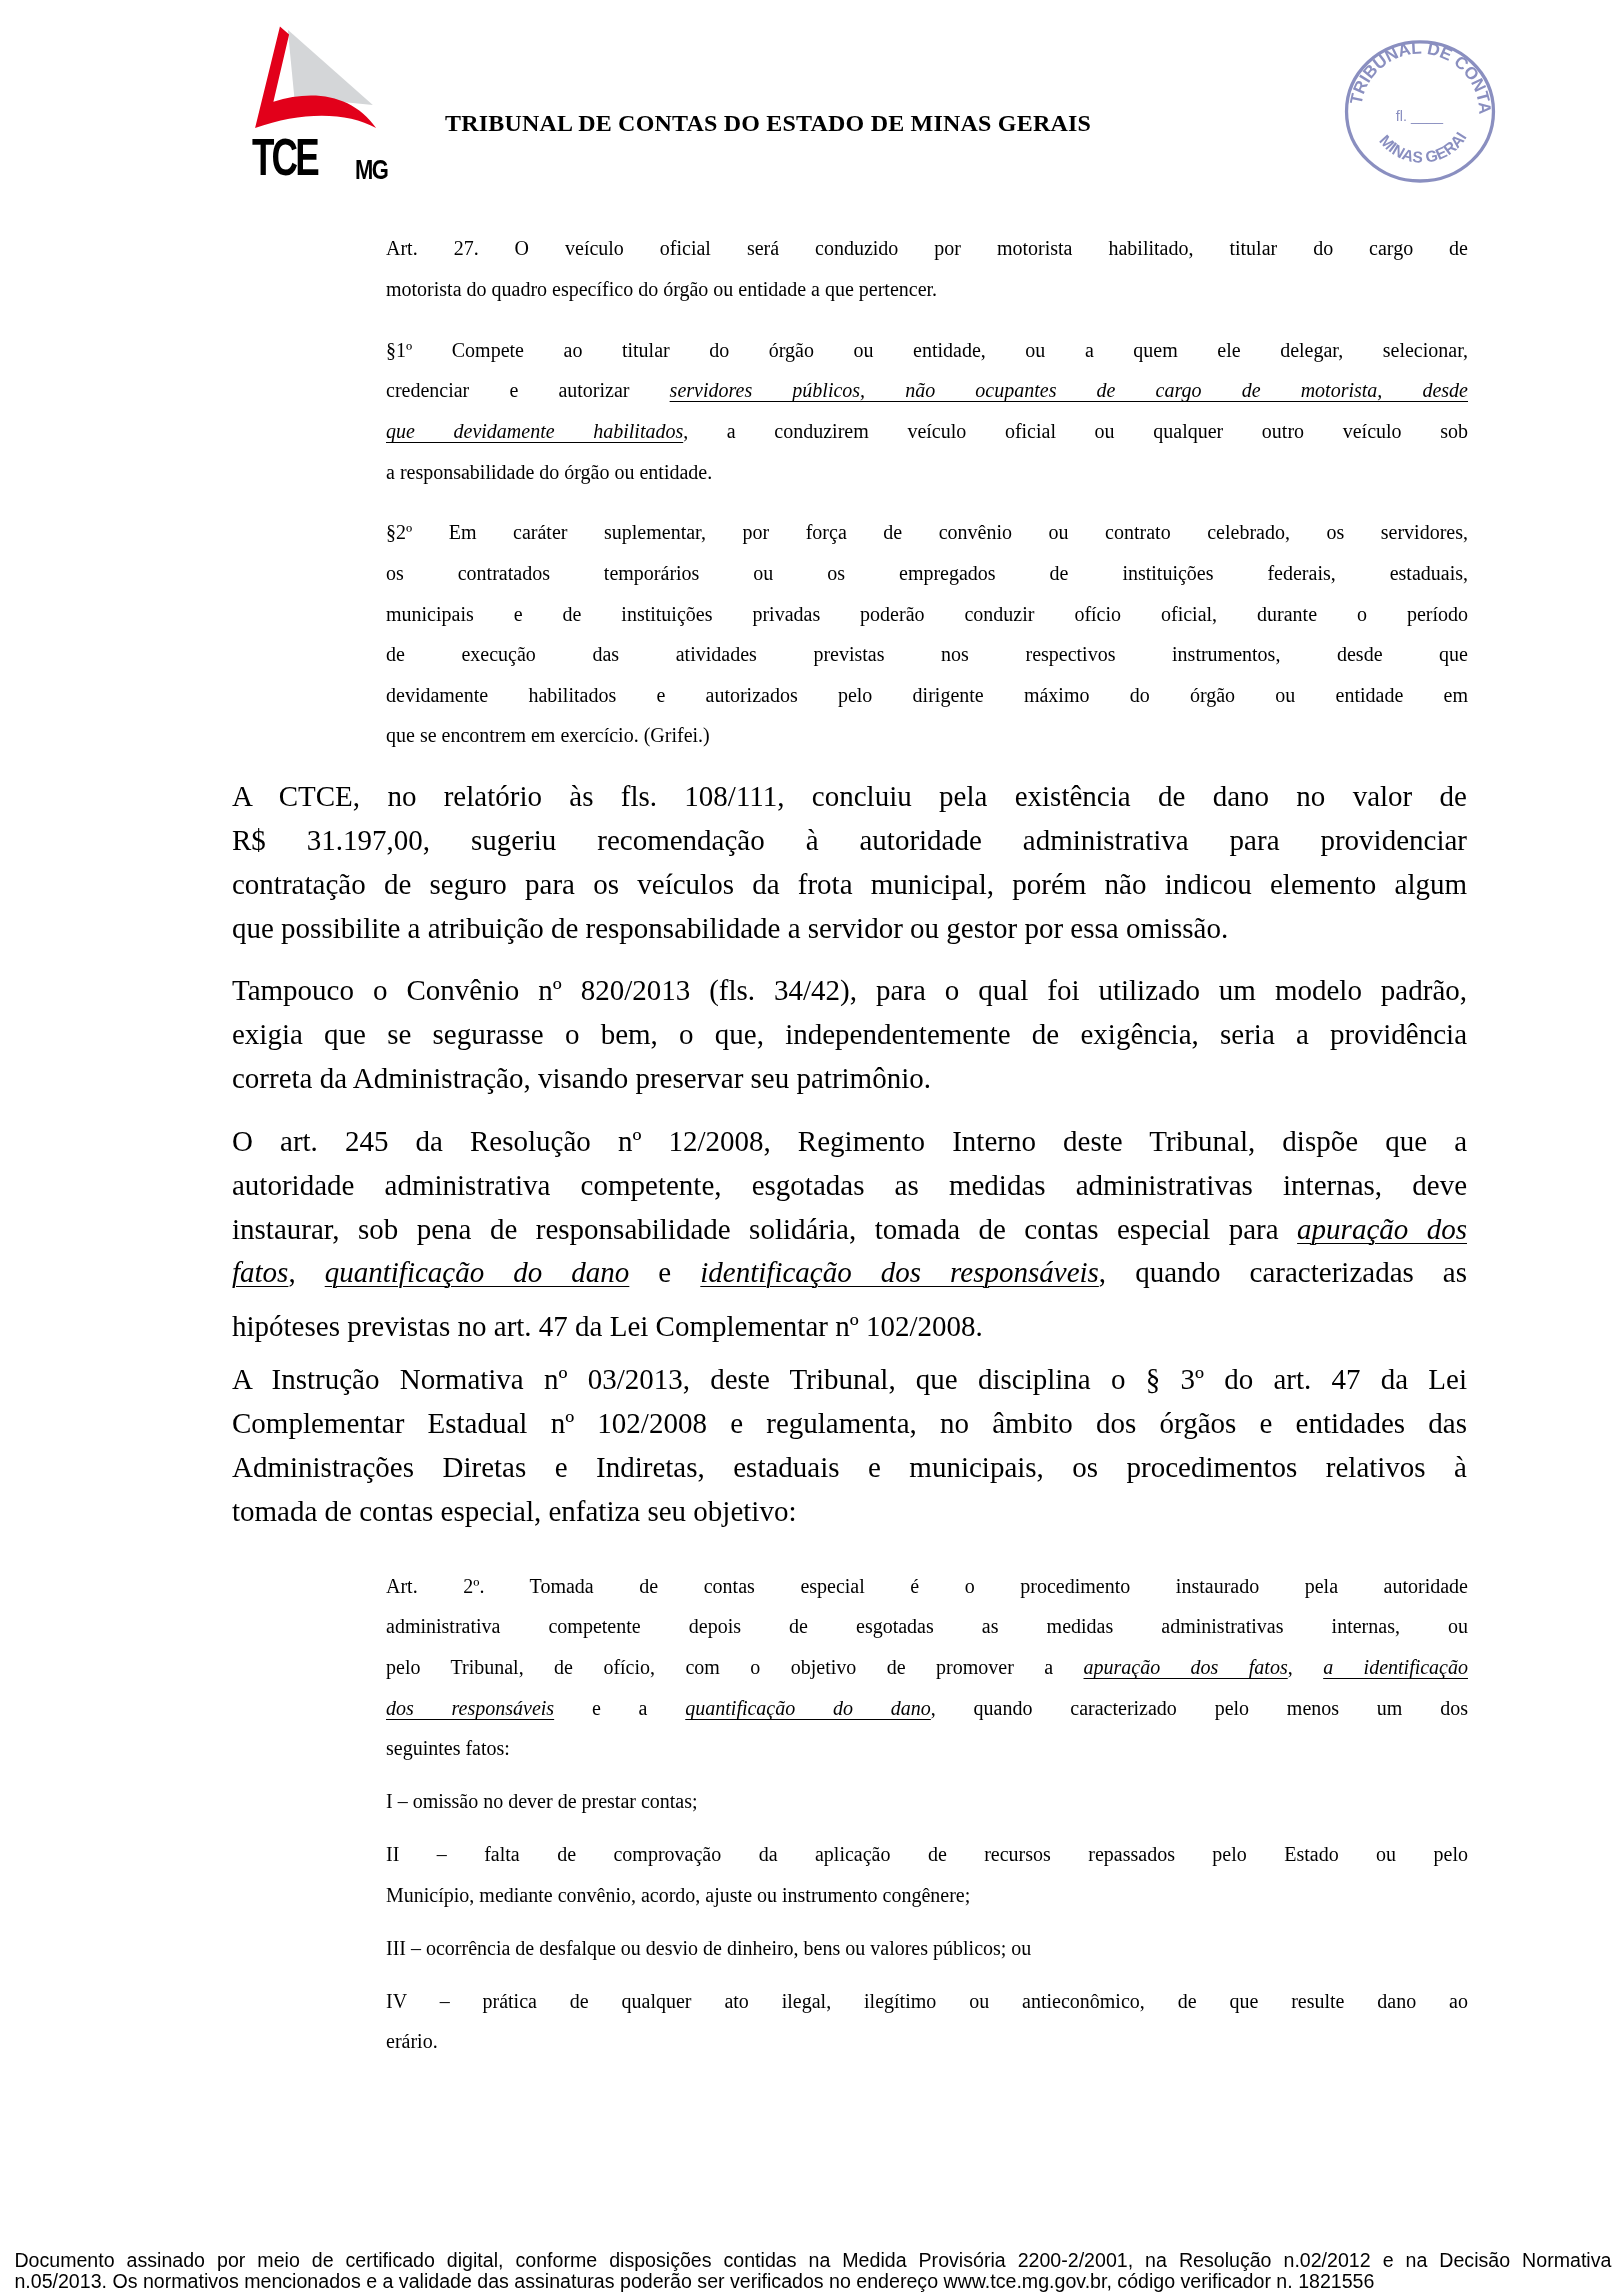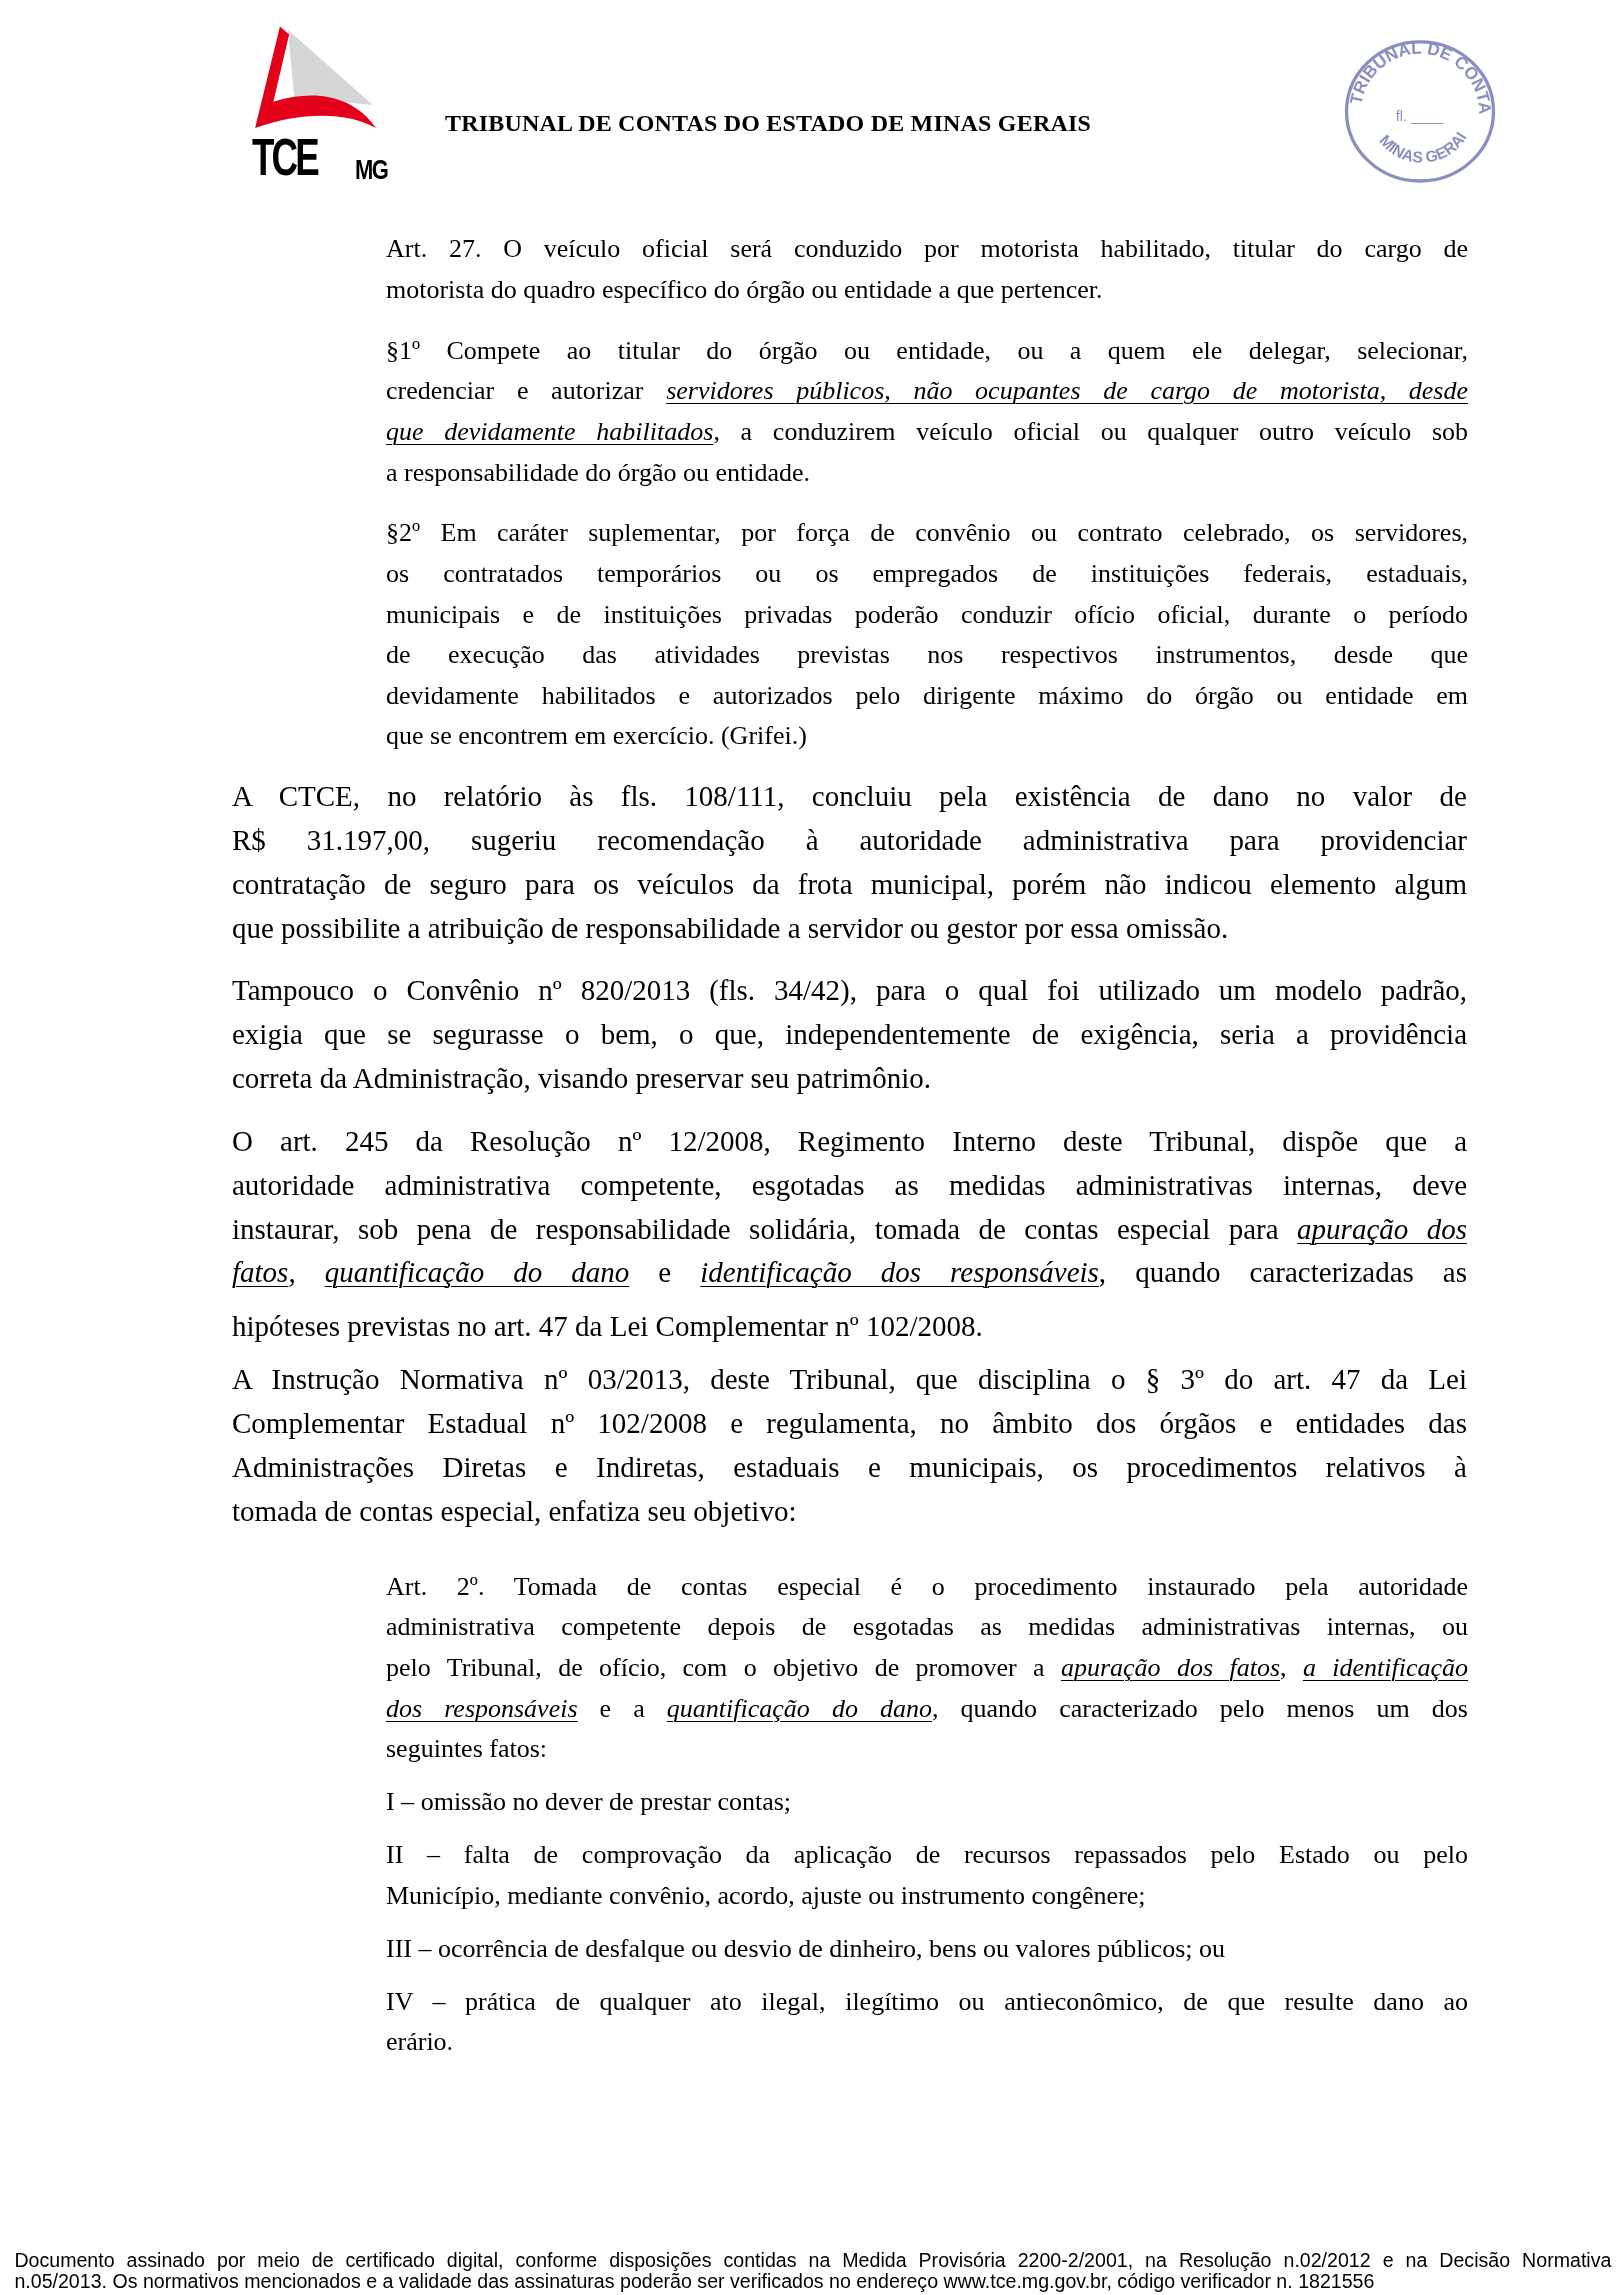--- a/index.html
+++ b/index.html
@@ -9,21 +9,21 @@
     
     .logo { position: absolute; left: 242px; top: 19.6px; width: 157px; height: 157px; }
     .logo-text { position: absolute; left: 252px; top: 128px; font-family: Liberation Sans, sans-serif; font-weight: bold; color: #000; letter-spacing: -3.9px; }
     .logo-text .big { font-size: 51px; transform: scaleX(0.72); display: inline-block; transform-origin: left bottom; }
     .logo-text .small { font-size: 27.5px; transform: scaleX(0.8); display: inline-block; position: absolute; left: 99px; top: 26px; letter-spacing: -2px; }
     .header-title { position: absolute; left: 445px; top: 74px; font-family: "Liberation Serif", serif; font-weight: bold; font-size: 24px; color: #000; letter-spacing: 0.2px; white-space: nowrap; margin-top: 36px; }
     .seal { position: absolute; left: 1338px; top: 34px; width: 164px; height: 151px; }
 
     
     .line { position: absolute; font-family: "Liberation Serif", serif; color: #000; white-space: nowrap; }
-    .q { left: 386px; width: 1082px; font-size: 26px; line-height: 41px; height: 41px; }
+    .q { left: 386px; width: 1082px; font-size: 20px; line-height: 41px; height: 41px; }
     .m { left: 232px; width: 1235px; font-size: 29px; line-height: 44px; height: 44px; }
     .j { text-align: justify; text-align-last: justify; white-space: normal; }
     .l { text-align: left; }
     .u { text-decoration: underline; text-decoration-thickness: 1.3px; text-underline-offset: 3.9px; font-style: italic; }
 
     
     .footer { position: absolute; left: 14.4px; width: 1597px; font-family: "Liberation Sans", sans-serif; font-size: 19.6px; color: #000; line-height: 21px; white-space: nowrap; }
     .footer.j { white-space: normal; }
   </style>
 </head>

